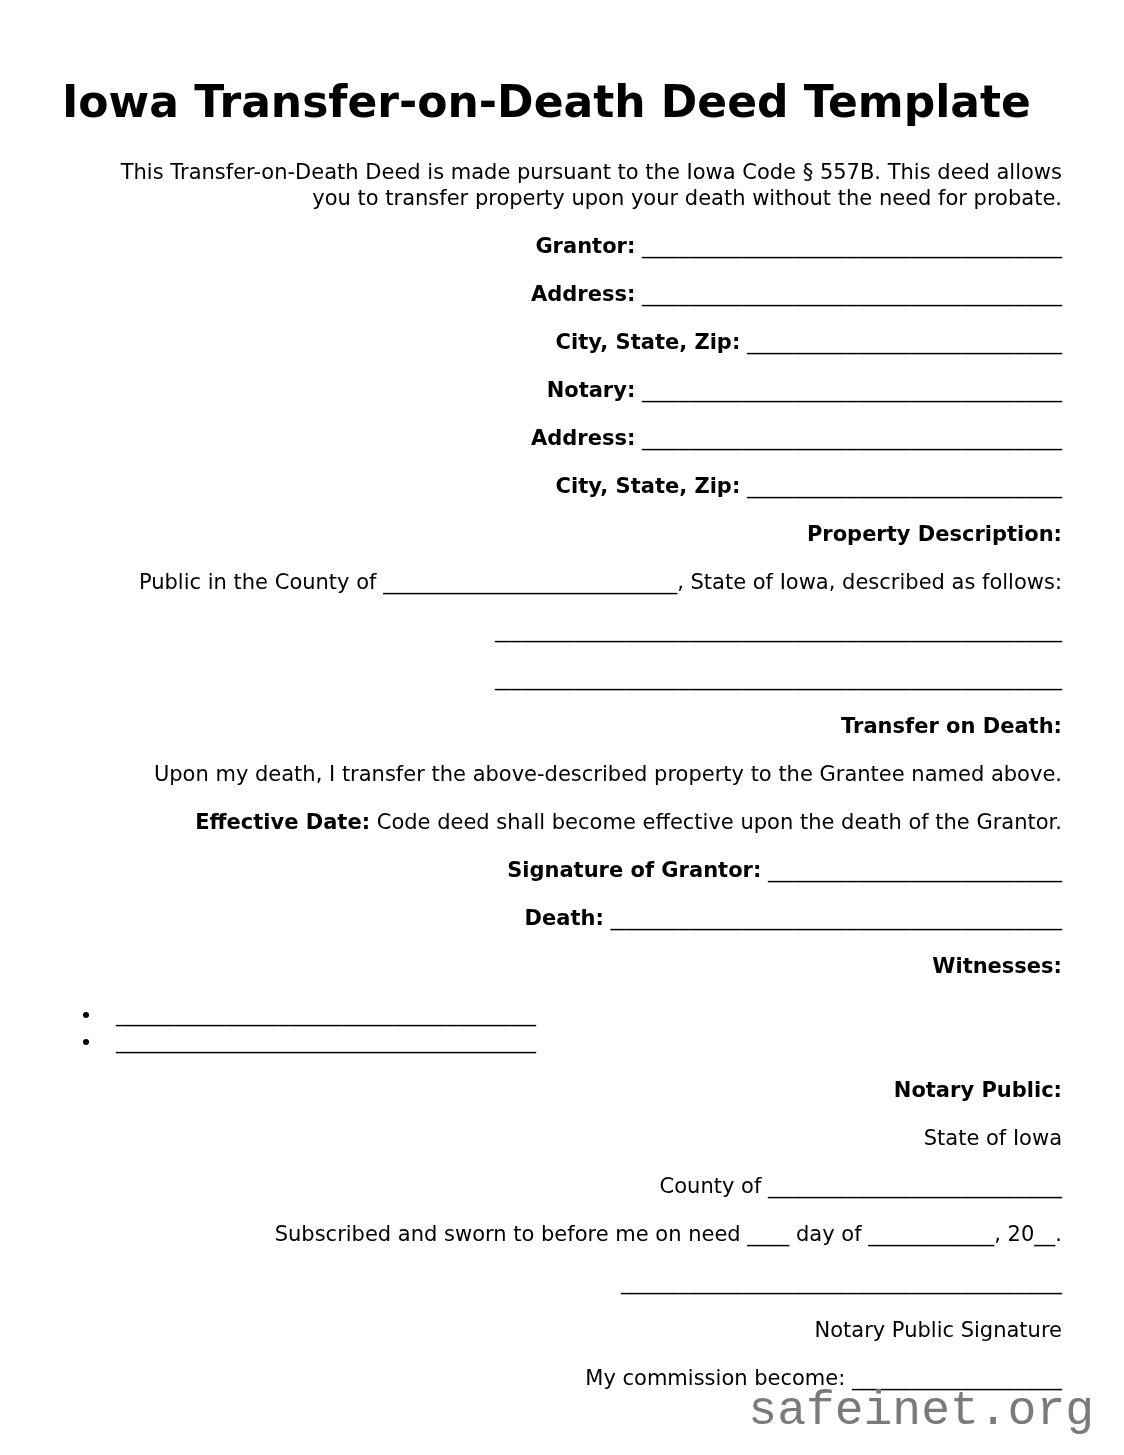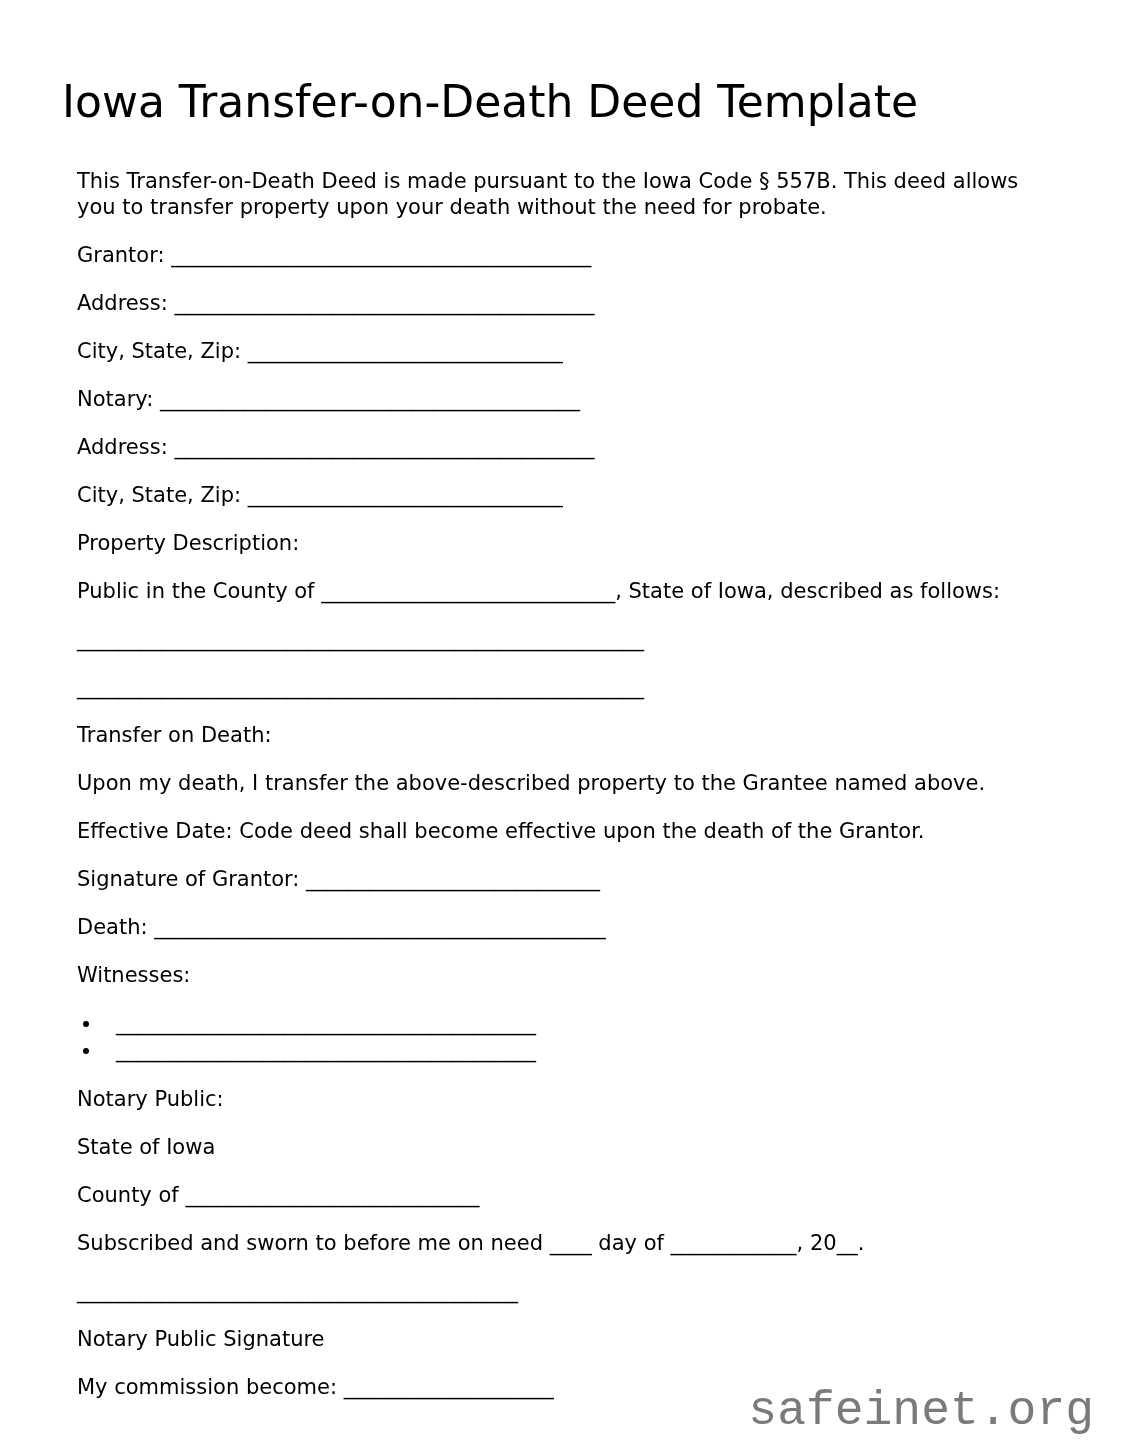--- a/index.html
+++ b/index.html
@@ -12,26 +12,26 @@
     font-family: "DejaVu Sans", sans-serif;
     font-size: 21px;
     line-height: 26px;
     padding: 75px 62px 0 62px;
     position: relative;
     overflow: hidden;
   }
   h1.doc-title {
     font-size: 44px;
     line-height: 53px;
-    font-weight: normal;
-    margin: 0 0 40px 0;
+    font-weight: bold;
+    margin: 0 0 31px 0;
     white-space: nowrap;
   }
-  p { margin: 0 0 22px 15px; }
-  .b { font-weight: normal; }
+  p { margin: 0 0 22px 15px; text-align: right; }
+  .b { font-weight: bold; }
   ul.witness-list {
     margin: 0 0 22px 0;
     padding: 0 0 0 40px;
     list-style: disc;
   }
   ul.witness-list li {
     line-height: 27px;
     padding-left: 14px;
   }
   .watermark {

